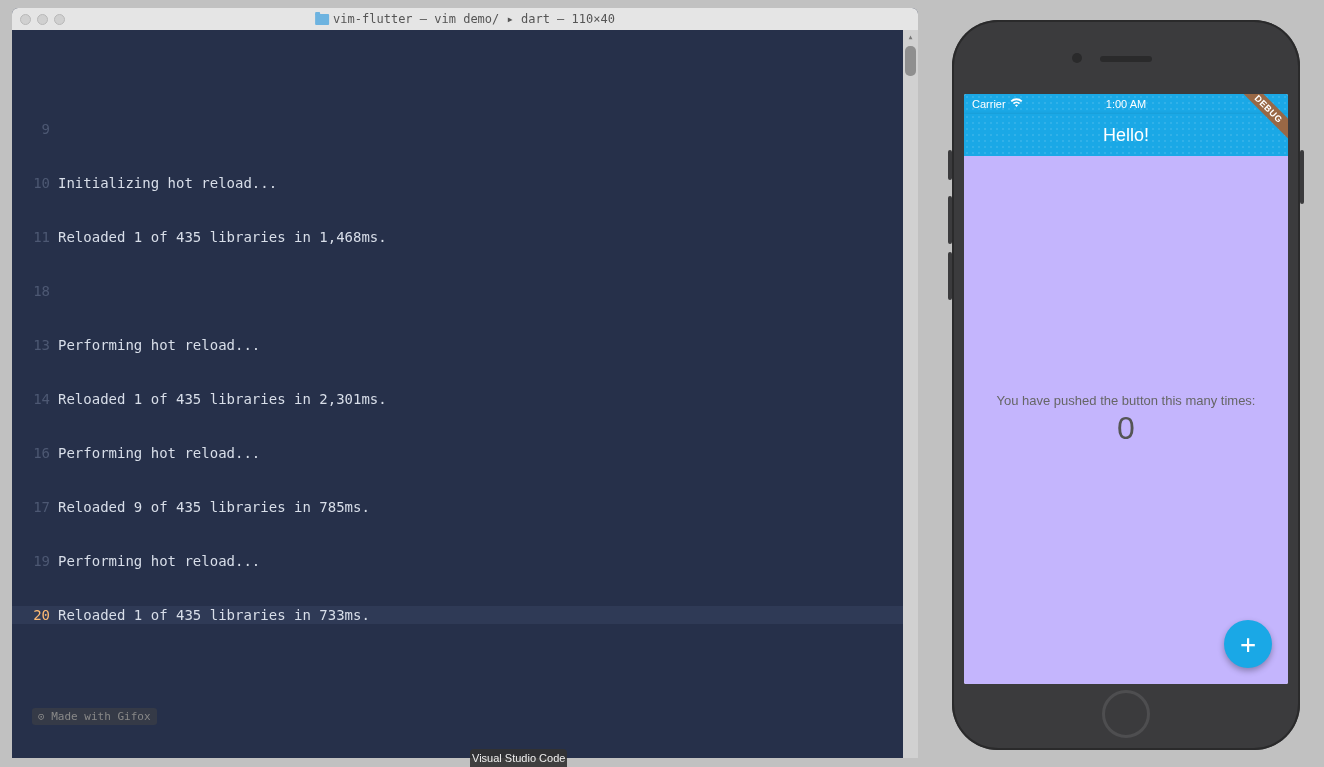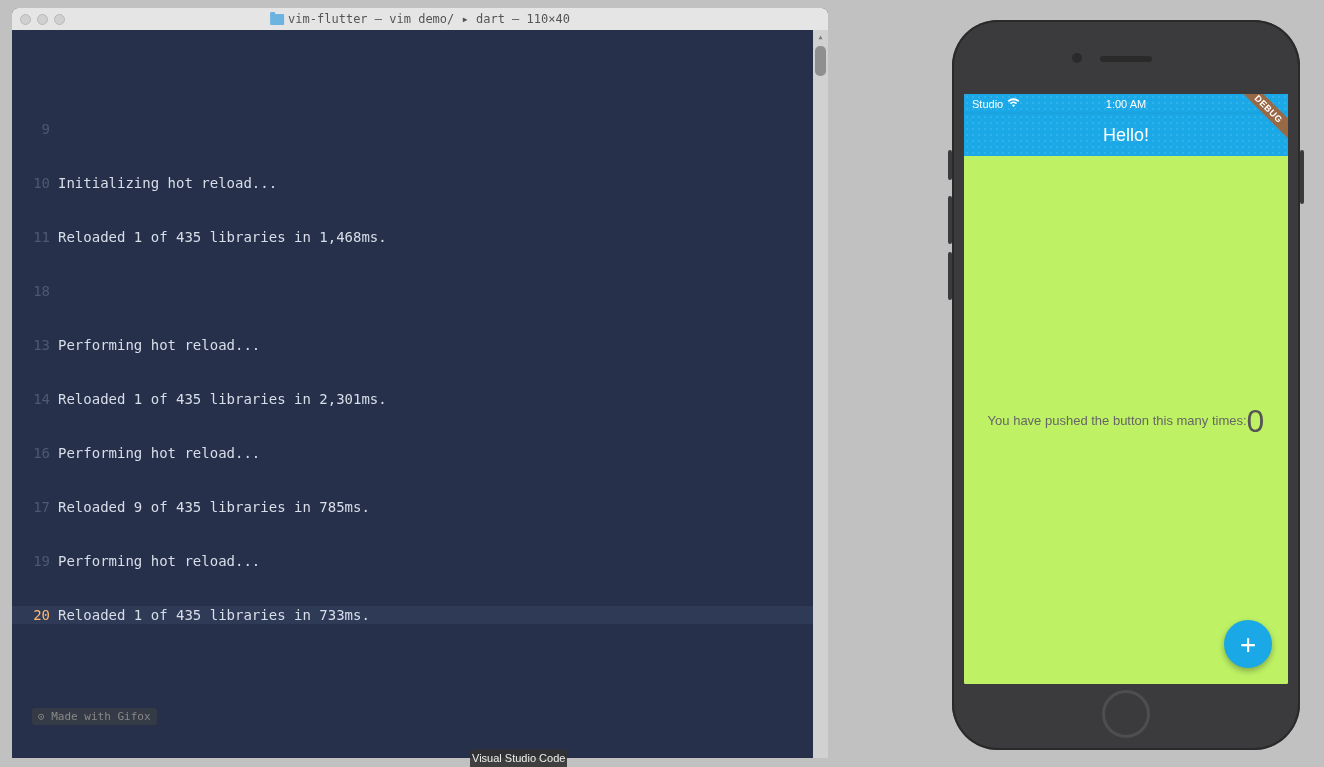--- a/index.html
+++ b/index.html
@@ -8,21 +8,21 @@
   font-family: Menlo, Monaco, monospace;
   width: 1324px;
   height: 767px;
   position: relative;
   overflow: hidden;
 }
 .terminal-window {
   position: absolute;
   left: 12px;
   top: 8px;
-  width: 816px;
+  width: 906px;
   height: 750px;
   background: #26304a;
   border-radius: 6px 6px 0 0;
   overflow: hidden;
 }
 .titlebar {
   height: 22px;
   background: #e5e5e5;
   display: flex;
   align-items: center;
@@ -161,23 +161,23 @@
   color: #fff;
   font-size: 9px;
   font-weight: bold;
   padding: 2px 28px;
   font-family: sans-serif;
   letter-spacing: 0.5px;
 }
 .body-content {
   position: absolute;
   top: 62px; left: 0; right: 0; bottom: 0;
-  background: #bef264;
-  display: flex;
-  flex-direction: row;
+  background: #c4b5fd;
+  display: flex;
+  flex-direction: column;
   align-items: center;
   justify-content: center;
   font-family: -apple-system, Helvetica, sans-serif;
 }
 .body-text { font-size: 13px; color: #666; }
 .counter { font-size: 32px; color: #555; margin-top: 2px; }
 .fab {
   position: absolute;
   right: 16px; bottom: 16px;
   width: 48px; height: 48px;
@@ -254,21 +254,21 @@
 
 <div class="phone">
   <div class="speaker"></div>
   <div class="camera"></div>
   <div class="side-btn sb1"></div>
   <div class="side-btn sb2"></div>
   <div class="side-btn sb3"></div>
   <div class="side-btn sb4"></div>
   <div class="screen">
     <div class="statusbar-ios">
-      <span>Studio</span>
+      <span>Carrier</span>
       <span class="wifi-icon">
         <svg width="13" height="10" viewBox="0 0 13 10">
             <path d="M6.5 9 L5 7.3 a2.1 2.1 0 0 1 3 0 Z M2.8 5 a5.2 5.2 0 0 1 7.4 0 l-1.3 1.3 a3.4 3.4 0 0 0 -4.8 0 Z M0.6 2.8 a8.3 8.3 0 0 1 11.8 0 l-1.3 1.3 a6.5 6.5 0 0 0 -9.2 0 Z" fill="white"></path>
           </svg>
       </span>
       <span class="ios-time">1:00 AM</span>
     </div>
     <div class="appbar">
       <span>Hello!</span>
     </div>

